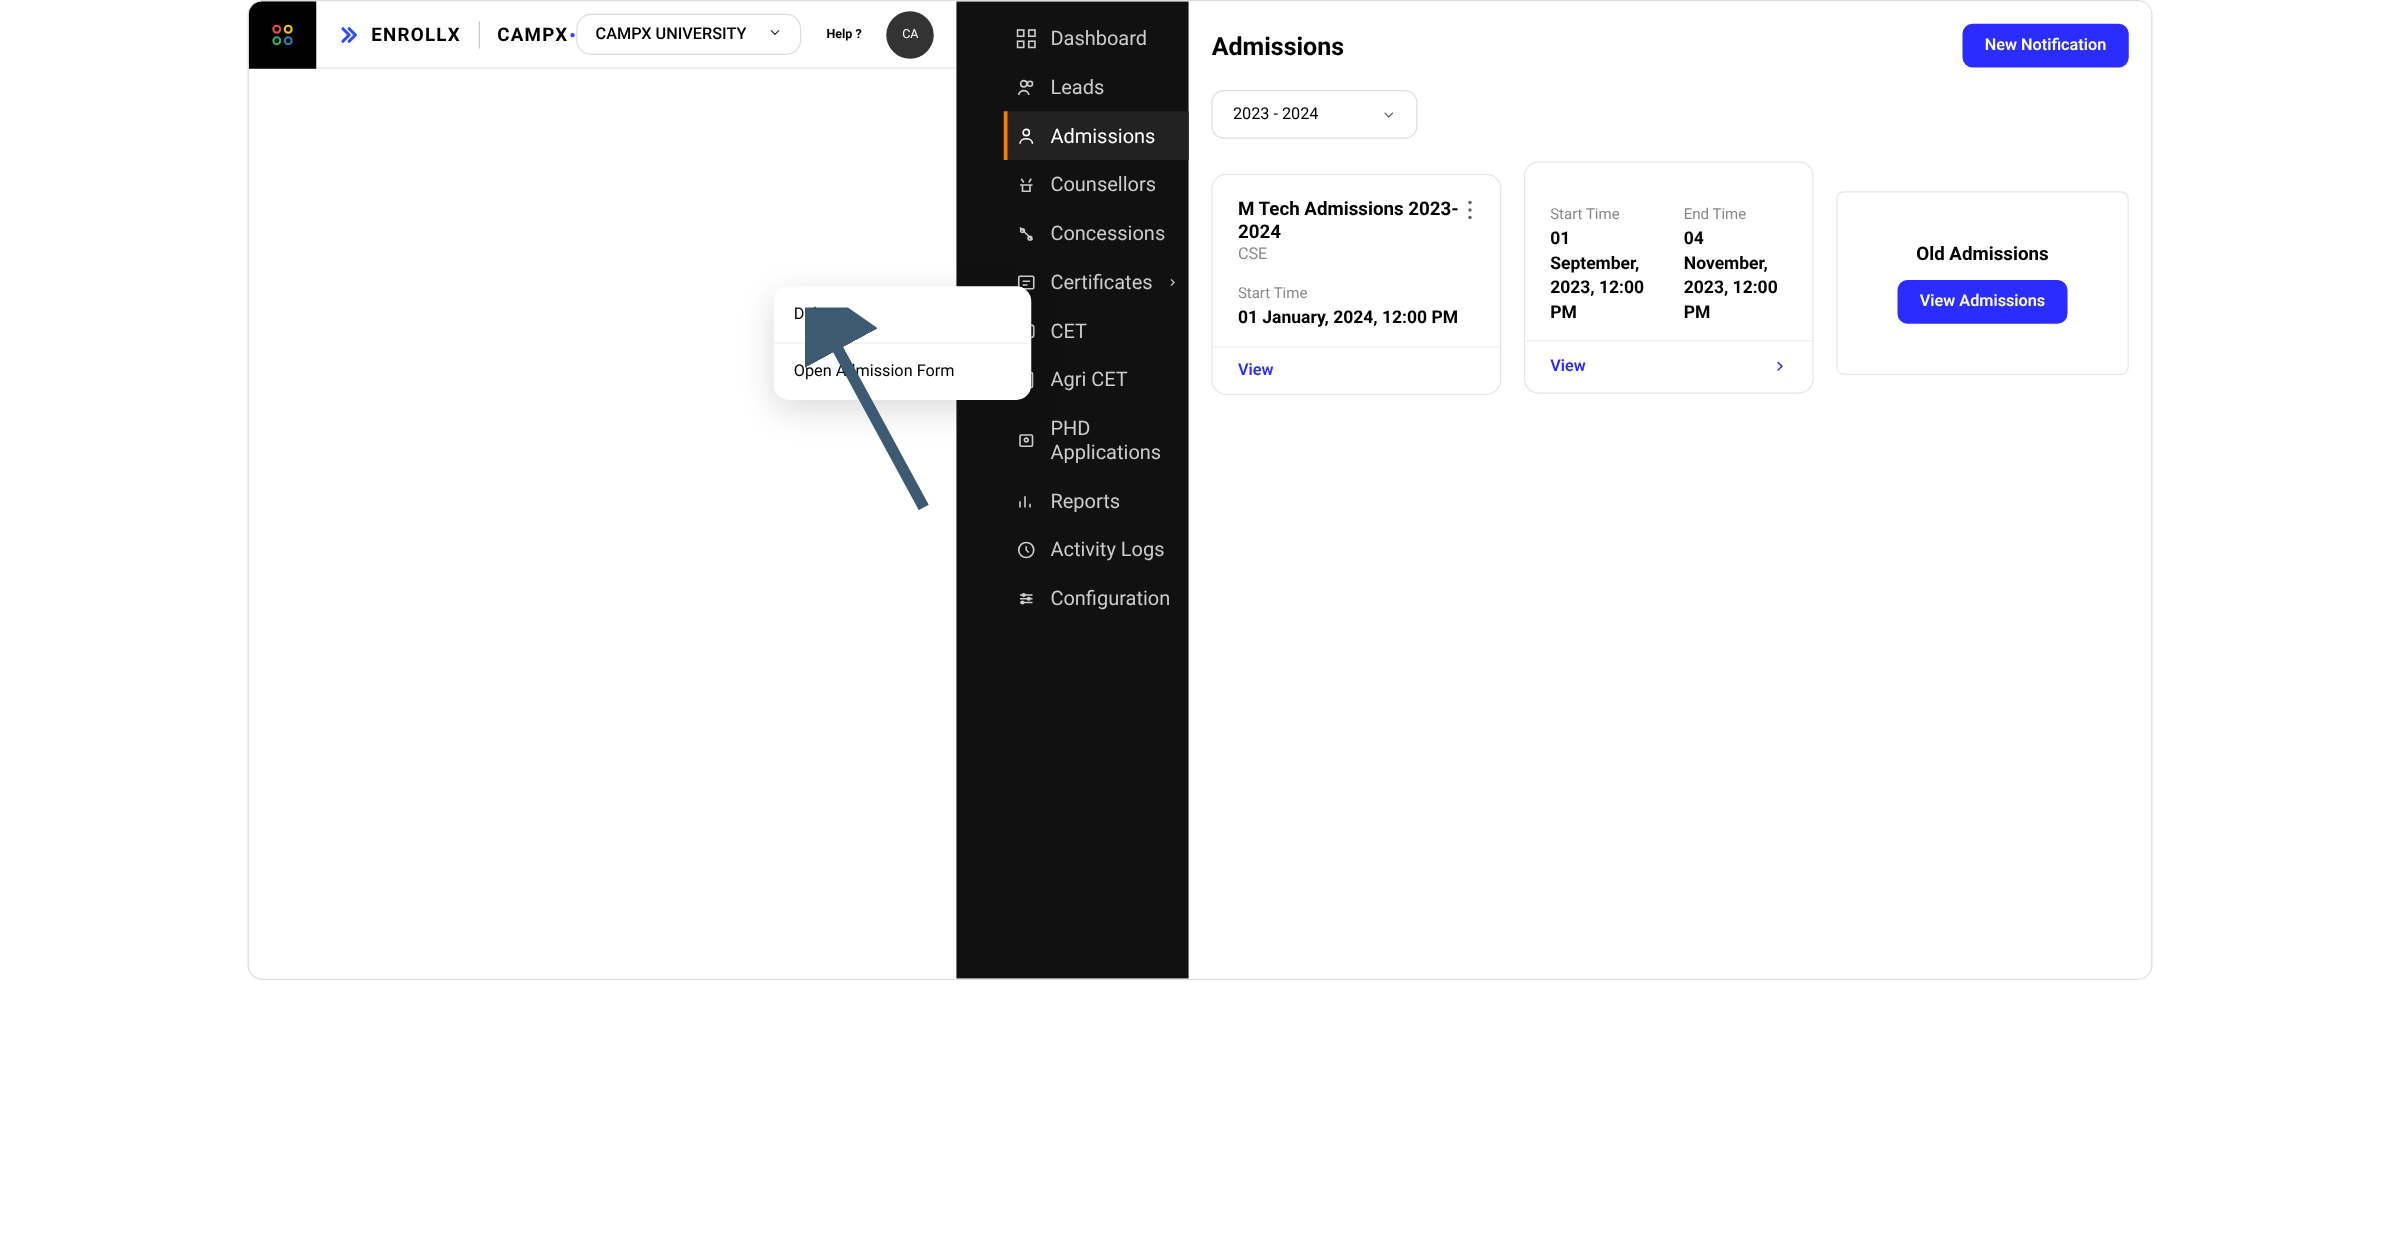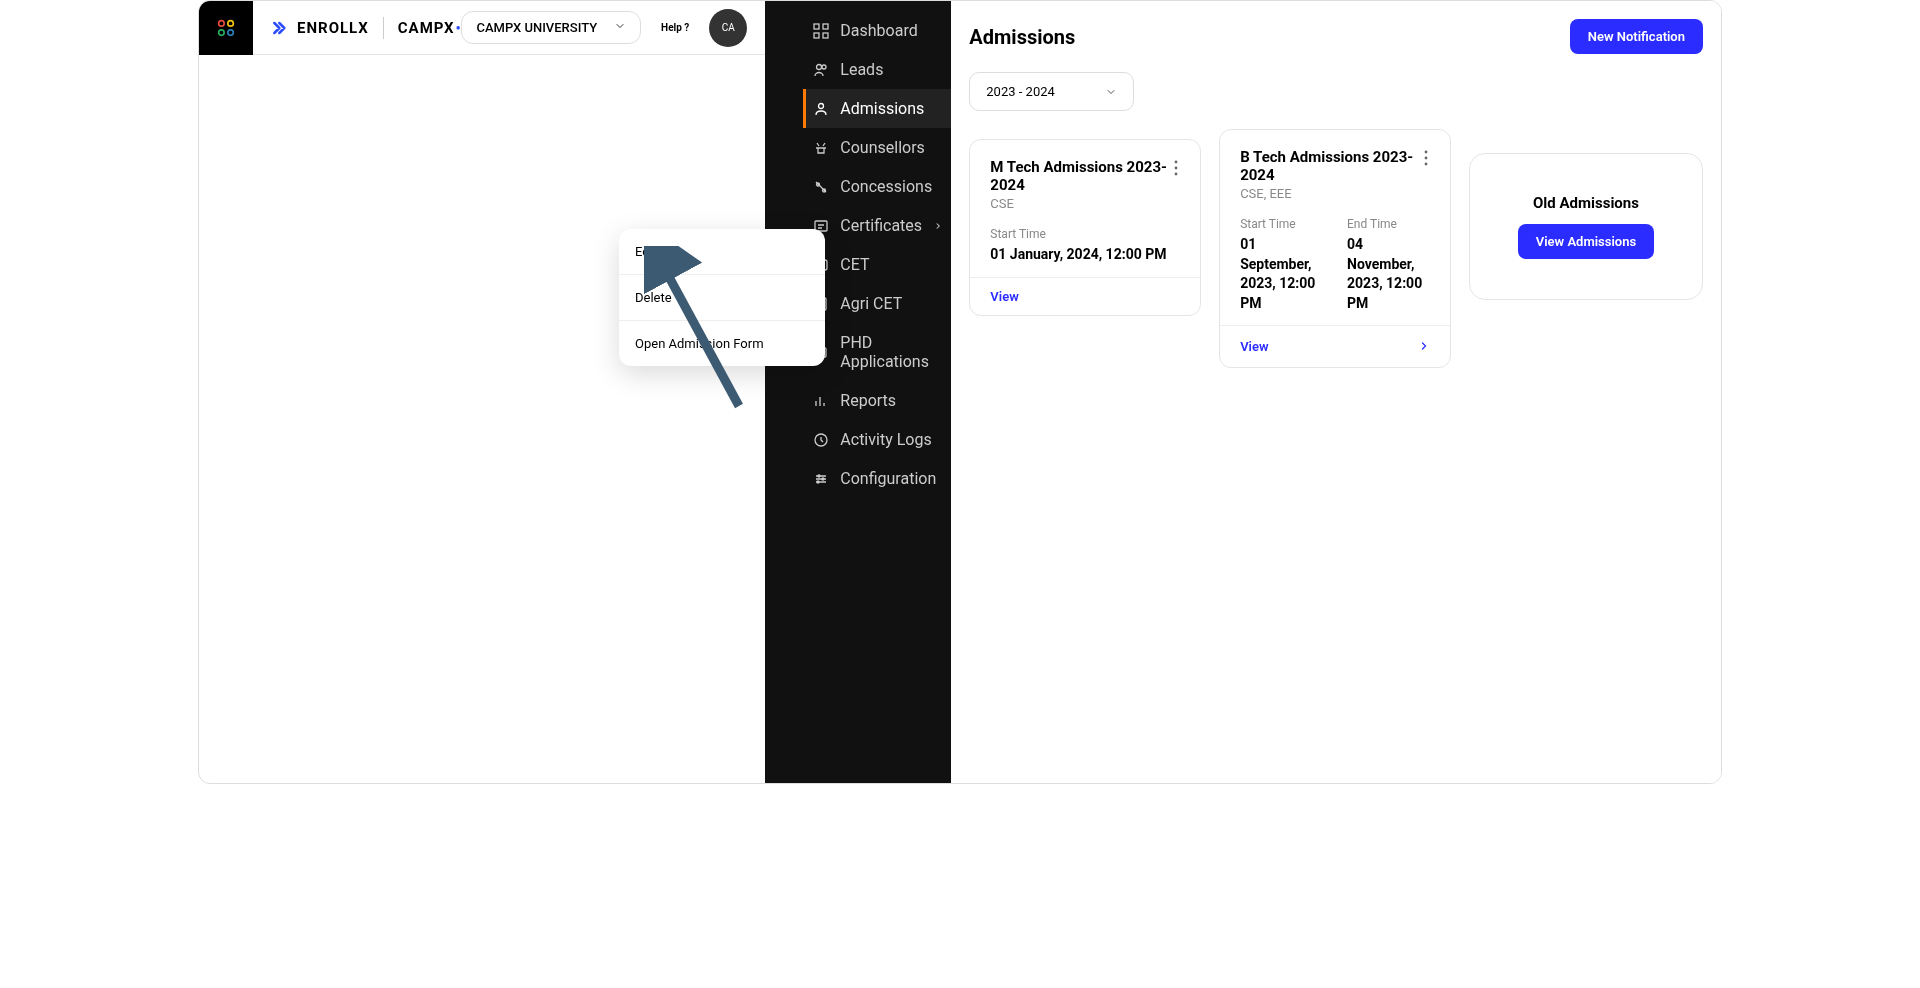--- a/index.html
+++ b/index.html
@@ -44,21 +44,21 @@
     .dots-btn { background: none; border: none; cursor: pointer; padding: 2px; }
     .dots-btn svg { width: 4px; height: 16px; }
     .times { display: flex; gap: 24px; margin-top: 16px; }
     .time-col { flex: 1; }
     .time-label { color: #888; font-size: 12px; }
     .time-value { font-size: 14px; font-weight: 700; margin-top: 4px; line-height: 1.4; }
     .card-footer { border-top: 1px solid #eee; padding: 11px 20px; display: flex; justify-content: space-between; align-items: center; }
     .view-link { color: #2b2cff; font-weight: 600; font-size: 13px; cursor: pointer; }
     .chev-right { color: #2b2cff; }
     
-    .old-card { border: 1px solid #e5e5e5; border-radius: 16px; width: 372px; padding: 40px 30px; text-align: center; }
+    .old-card { border: 1px solid #e5e5e5; border-radius: 6px; width: 372px; padding: 40px 30px; text-align: center; }
     .old-title { font-size: 15px; font-weight: 700; margin-bottom: 12px; }
     
     .dropdown-menu { position: absolute; width: 206px; background: #fff; border-radius: 12px; box-shadow: 0 8px 28px rgba(0,0,0,0.15); z-index: 100; top: 228px; left: 420px; overflow: hidden; }
     .dropdown-item { padding: 15px 16px; font-size: 13px; cursor: pointer; border-bottom: 1px solid #eee; }
     .dropdown-item:last-child { border-bottom: none; }
     
     .annotation-arrow { position: absolute; top: 245px; left: 445px; z-index: 200; pointer-events: none; }
   </style>
 </head>
 <body>
@@ -252,33 +252,20 @@
               </div>
             </div>
           </div>
           <div class="card-footer">
             <span class="view-link">View</span>
           </div>
         </div>
 
         <div class="card">
           <div class="card-main">
-            <div class="card-top">
-              <div>
-                <div class="card-title">B Tech Admissions 2023-2024</div>
-                <div class="card-sub">CSE, EEE</div>
-              </div>
-              <button class="dots-btn">
-                <svg viewBox="0 0 4 16">
-                    <circle cx="2" cy="2" r="1.4" fill="#666"></circle>
-                    <circle cx="2" cy="8" r="1.4" fill="#666"></circle>
-                    <circle cx="2" cy="14" r="1.4" fill="#666"></circle>
-                  </svg>
-              </button>
-            </div>
             <div class="times">
               <div class="time-col">
                 <div class="time-label">Start Time</div>
                 <div class="time-value">01 September, 2023, 12:00 PM</div>
               </div>
               <div class="time-col">
                 <div class="time-label">End Time</div>
                 <div class="time-value">04 November, 2023, 12:00 PM</div>
               </div>
             </div>
@@ -294,21 +281,20 @@
         <div class="old-card" style="margin-top:24px;">
           <div class="old-title">Old Admissions</div>
           <button class="primary-btn">View Admissions</button>
         </div>
 
       </div>
     </div>
   </div>
 
   <div class="dropdown-menu">
-    <div class="dropdown-item">Edit</div>
     <div class="dropdown-item">Delete</div>
     <div class="dropdown-item">Open Admission Form</div>
   </div>
 
   <svg class="annotation-arrow" width="120" height="170" viewBox="0 0 120 170">
     <defs>
       <marker id="arrowhead" markerWidth="8" markerHeight="8" refX="2" refY="4" orient="auto">
         <polygon points="0 0, 8 4, 0 8" fill="#3d5a73"></polygon>
       </marker>
     </defs>

